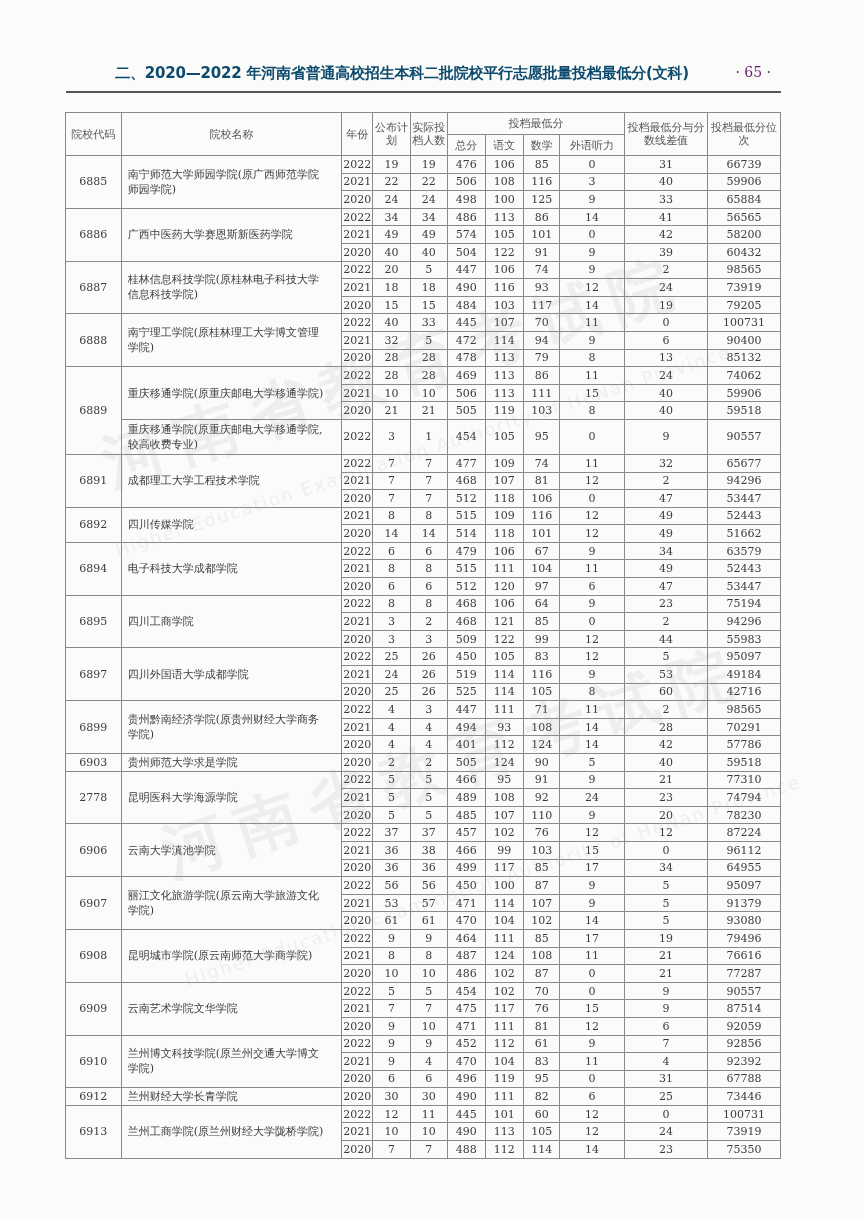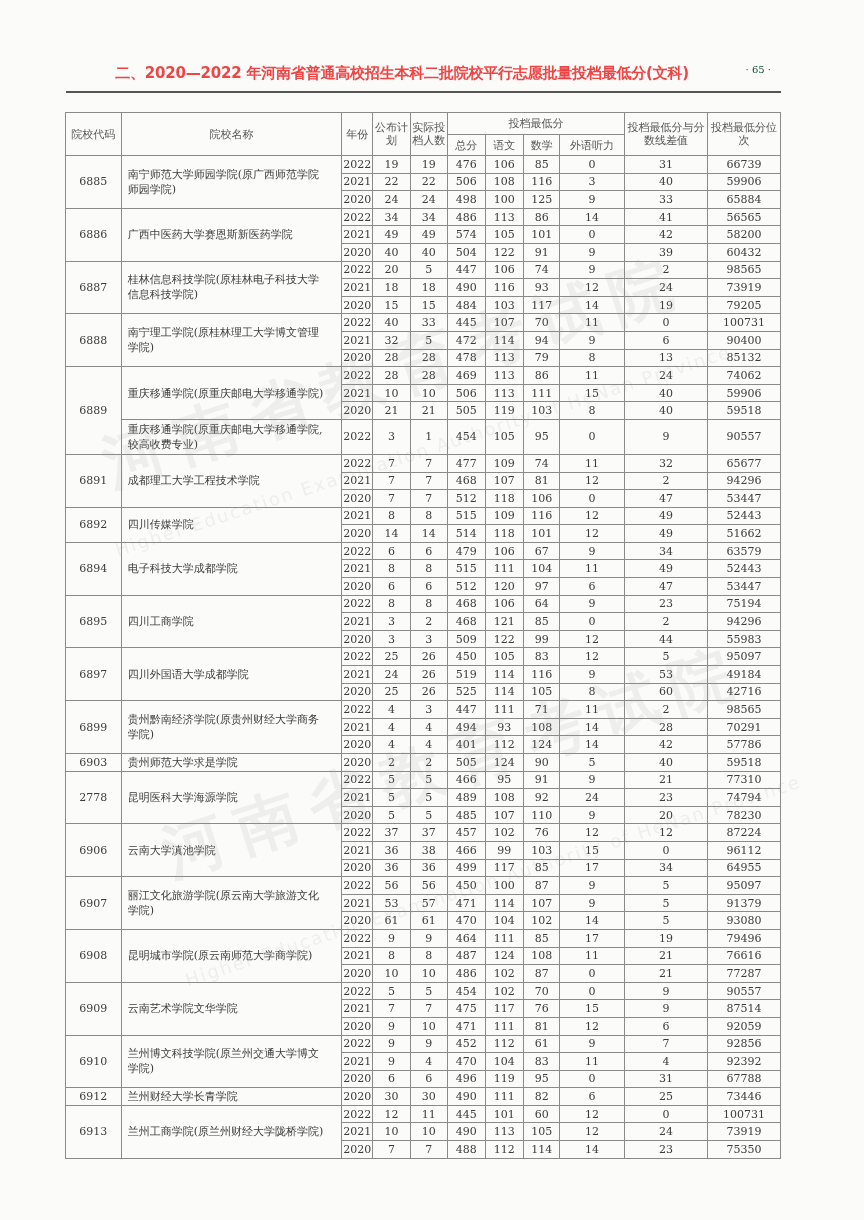--- a/index.html
+++ b/index.html
@@ -1,21 +1,21 @@
 <!DOCTYPE html>
 <html><head>
 <meta charset="utf-8">
 <style>
   html, body { margin: 0; padding: 0; background: #fbfbfa; }
   body { width: 864px; height: 1220px; position: relative; overflow: hidden;
          font-family: "DejaVu Serif", "Liberation Serif", serif; color: #3a3a3a; }
   .page-header { position: absolute; left: 66px; top: 62px; width: 715px; height: 26px; }
   .page-title { position: absolute; right: 92px; top: 2px; font-size: 15px; font-weight: bold;
-                font-family: "DejaVu Sans", "Liberation Sans", sans-serif; color: #ef4444; white-space: nowrap; letter-spacing: -0.2px; }
-  .page-number { position: absolute; right: 10px; top: 2px; font-size: 10px; color: #14532d; margin-left: 36px; }
+                font-family: "DejaVu Sans", "Liberation Sans", sans-serif; color: #0c4a6e; white-space: nowrap; letter-spacing: -0.2px; }
+  .page-number { position: absolute; right: 10px; top: 2px; font-size: 14px; color: #701a75; margin-left: 36px; }
   .header-rule { position: absolute; left: 66px; top: 91px; width: 715px; height: 0; border-top: 2px solid #555; }
   table.scores { position: absolute; left: 65px; top: 112px; width: 716px; border-collapse: collapse;
                  font-size: 11px; table-layout: fixed; }
   table.scores th, table.scores td { border: 1px solid #8a8a8a; text-align: center; padding: 0; line-height: 13px; }
   table.scores { border: 1.5px solid #555; }
   table.scores th { font-weight: normal; color: #555; font-size: 11px; }
   table.scores thead tr.h1 th { height: 21px; }
   table.scores thead tr.h2 th { height: 20px; }
   table.scores tbody td { height: 16.6px; color: #3c3c3c; }
   table.scores tbody td.name { text-align: left; padding-left: 6px; padding-right: 16px; line-height: 15px; font-size: 11px; }

